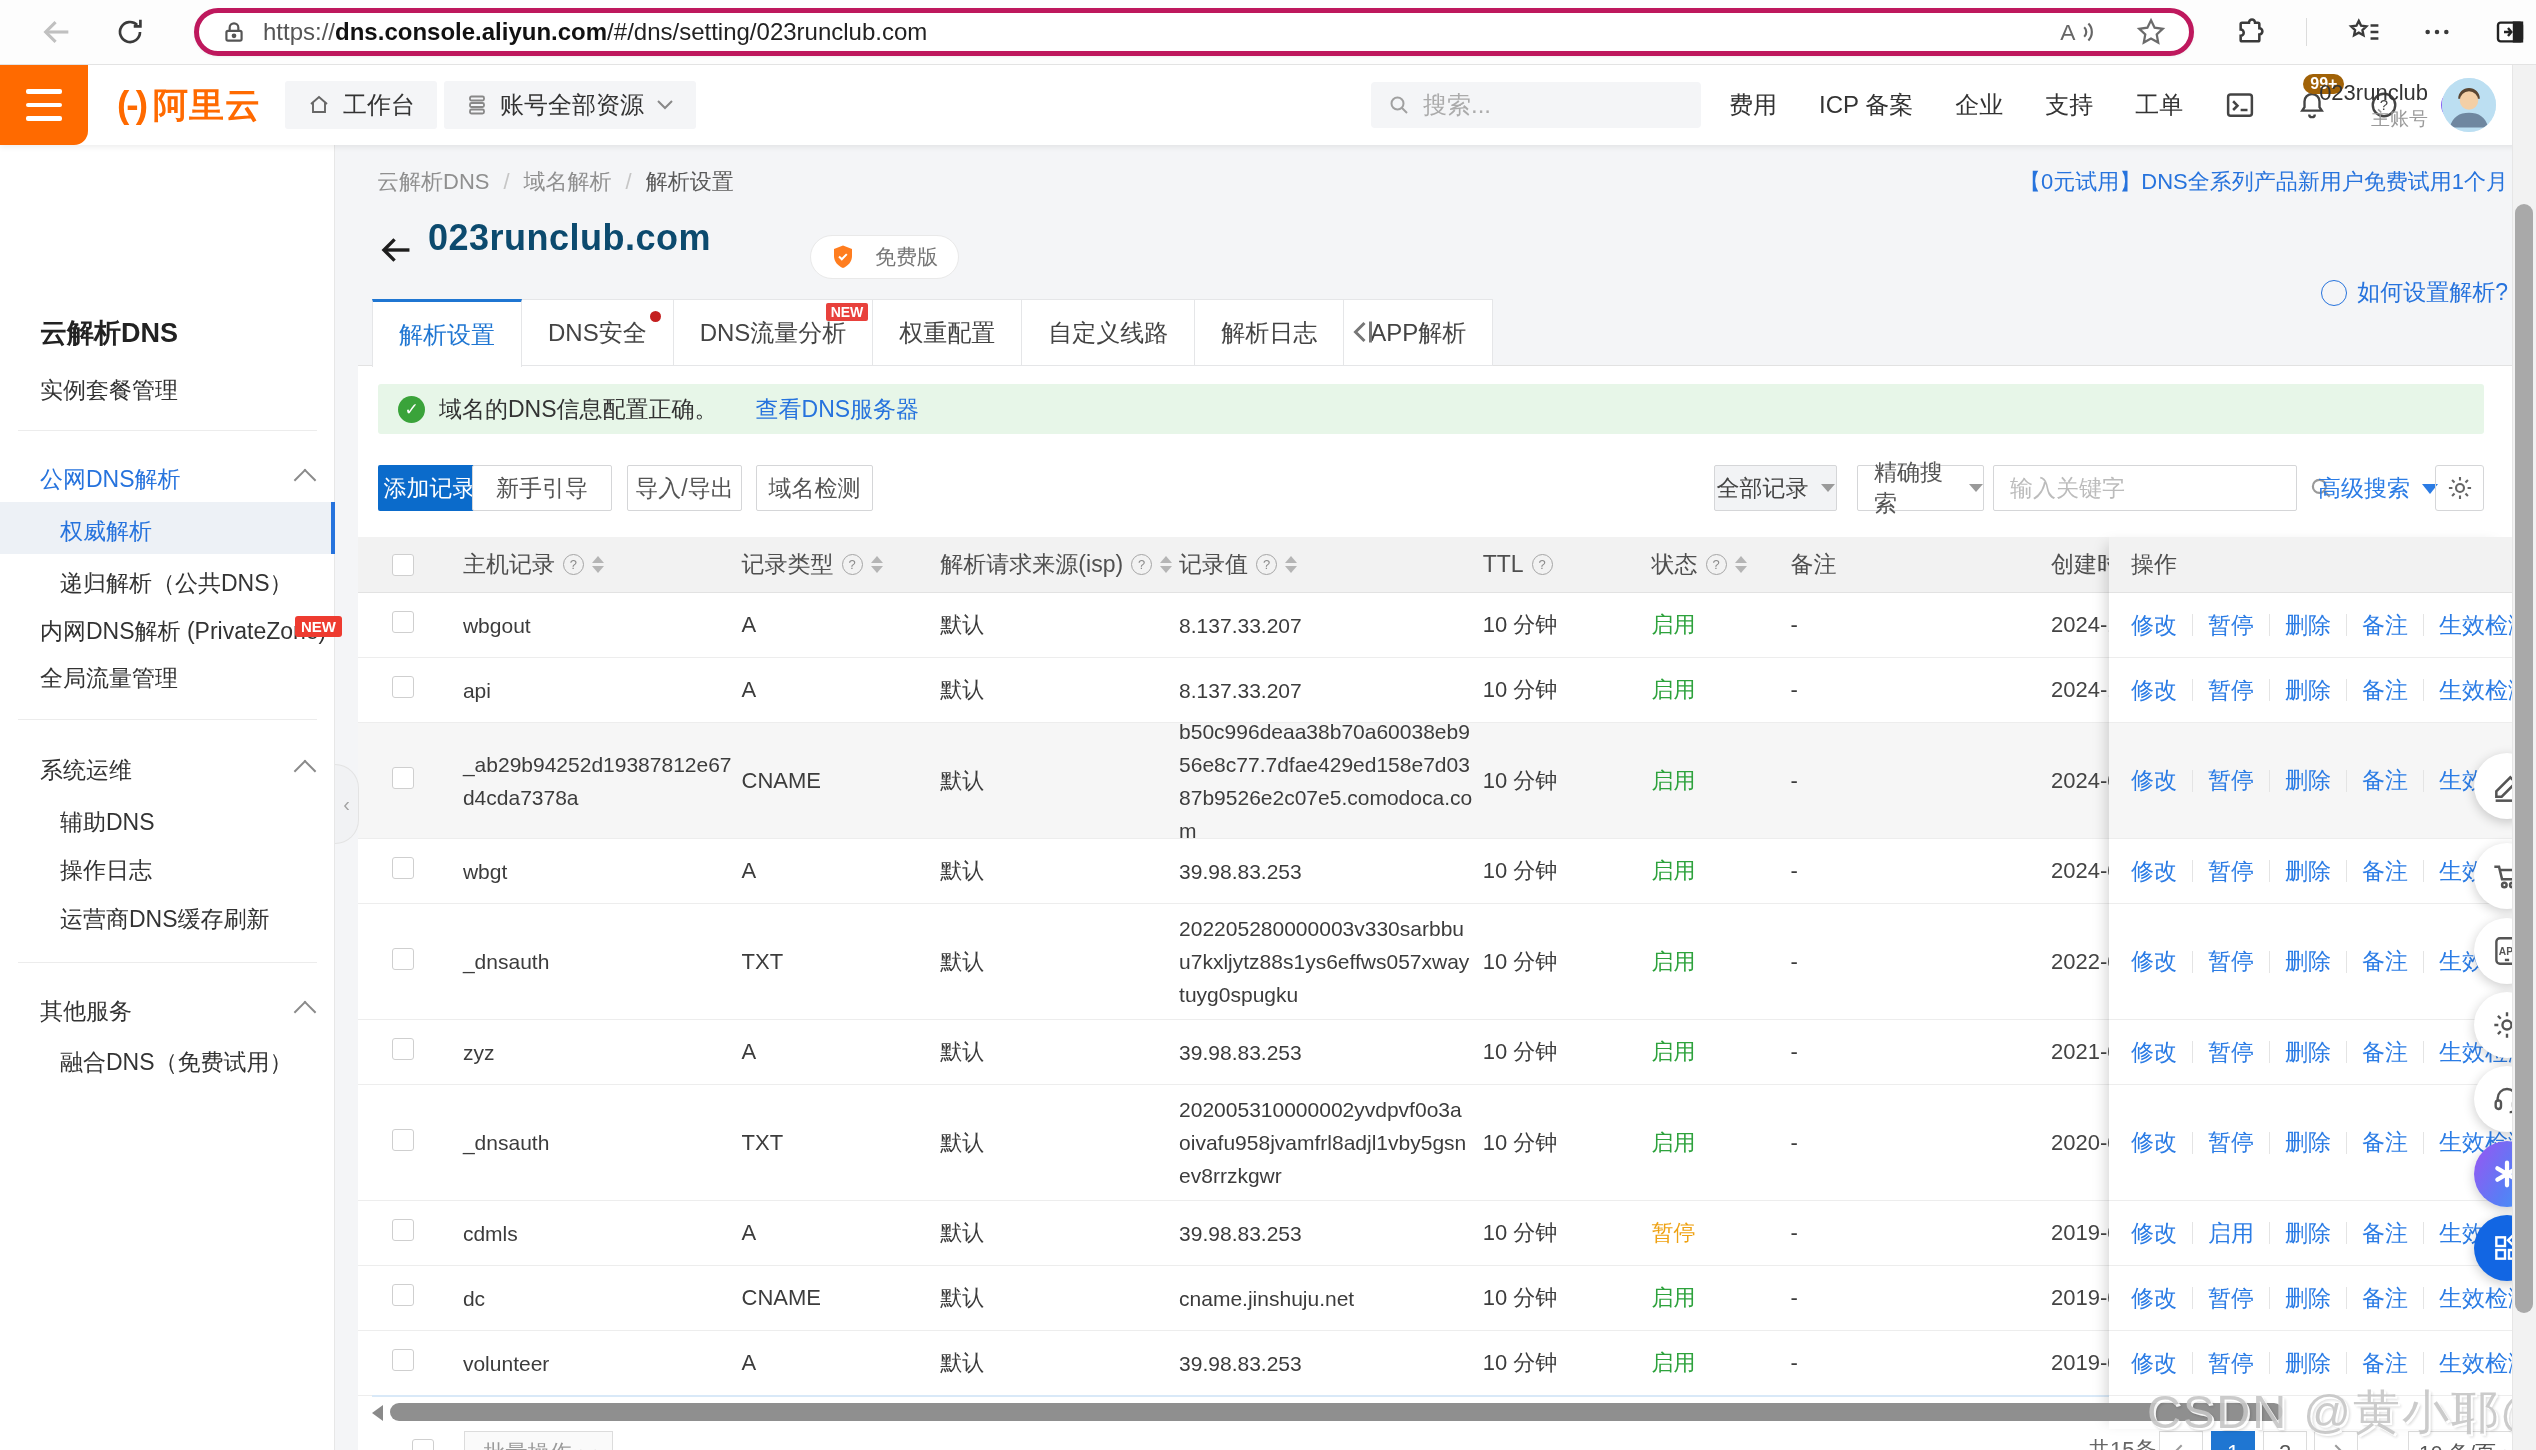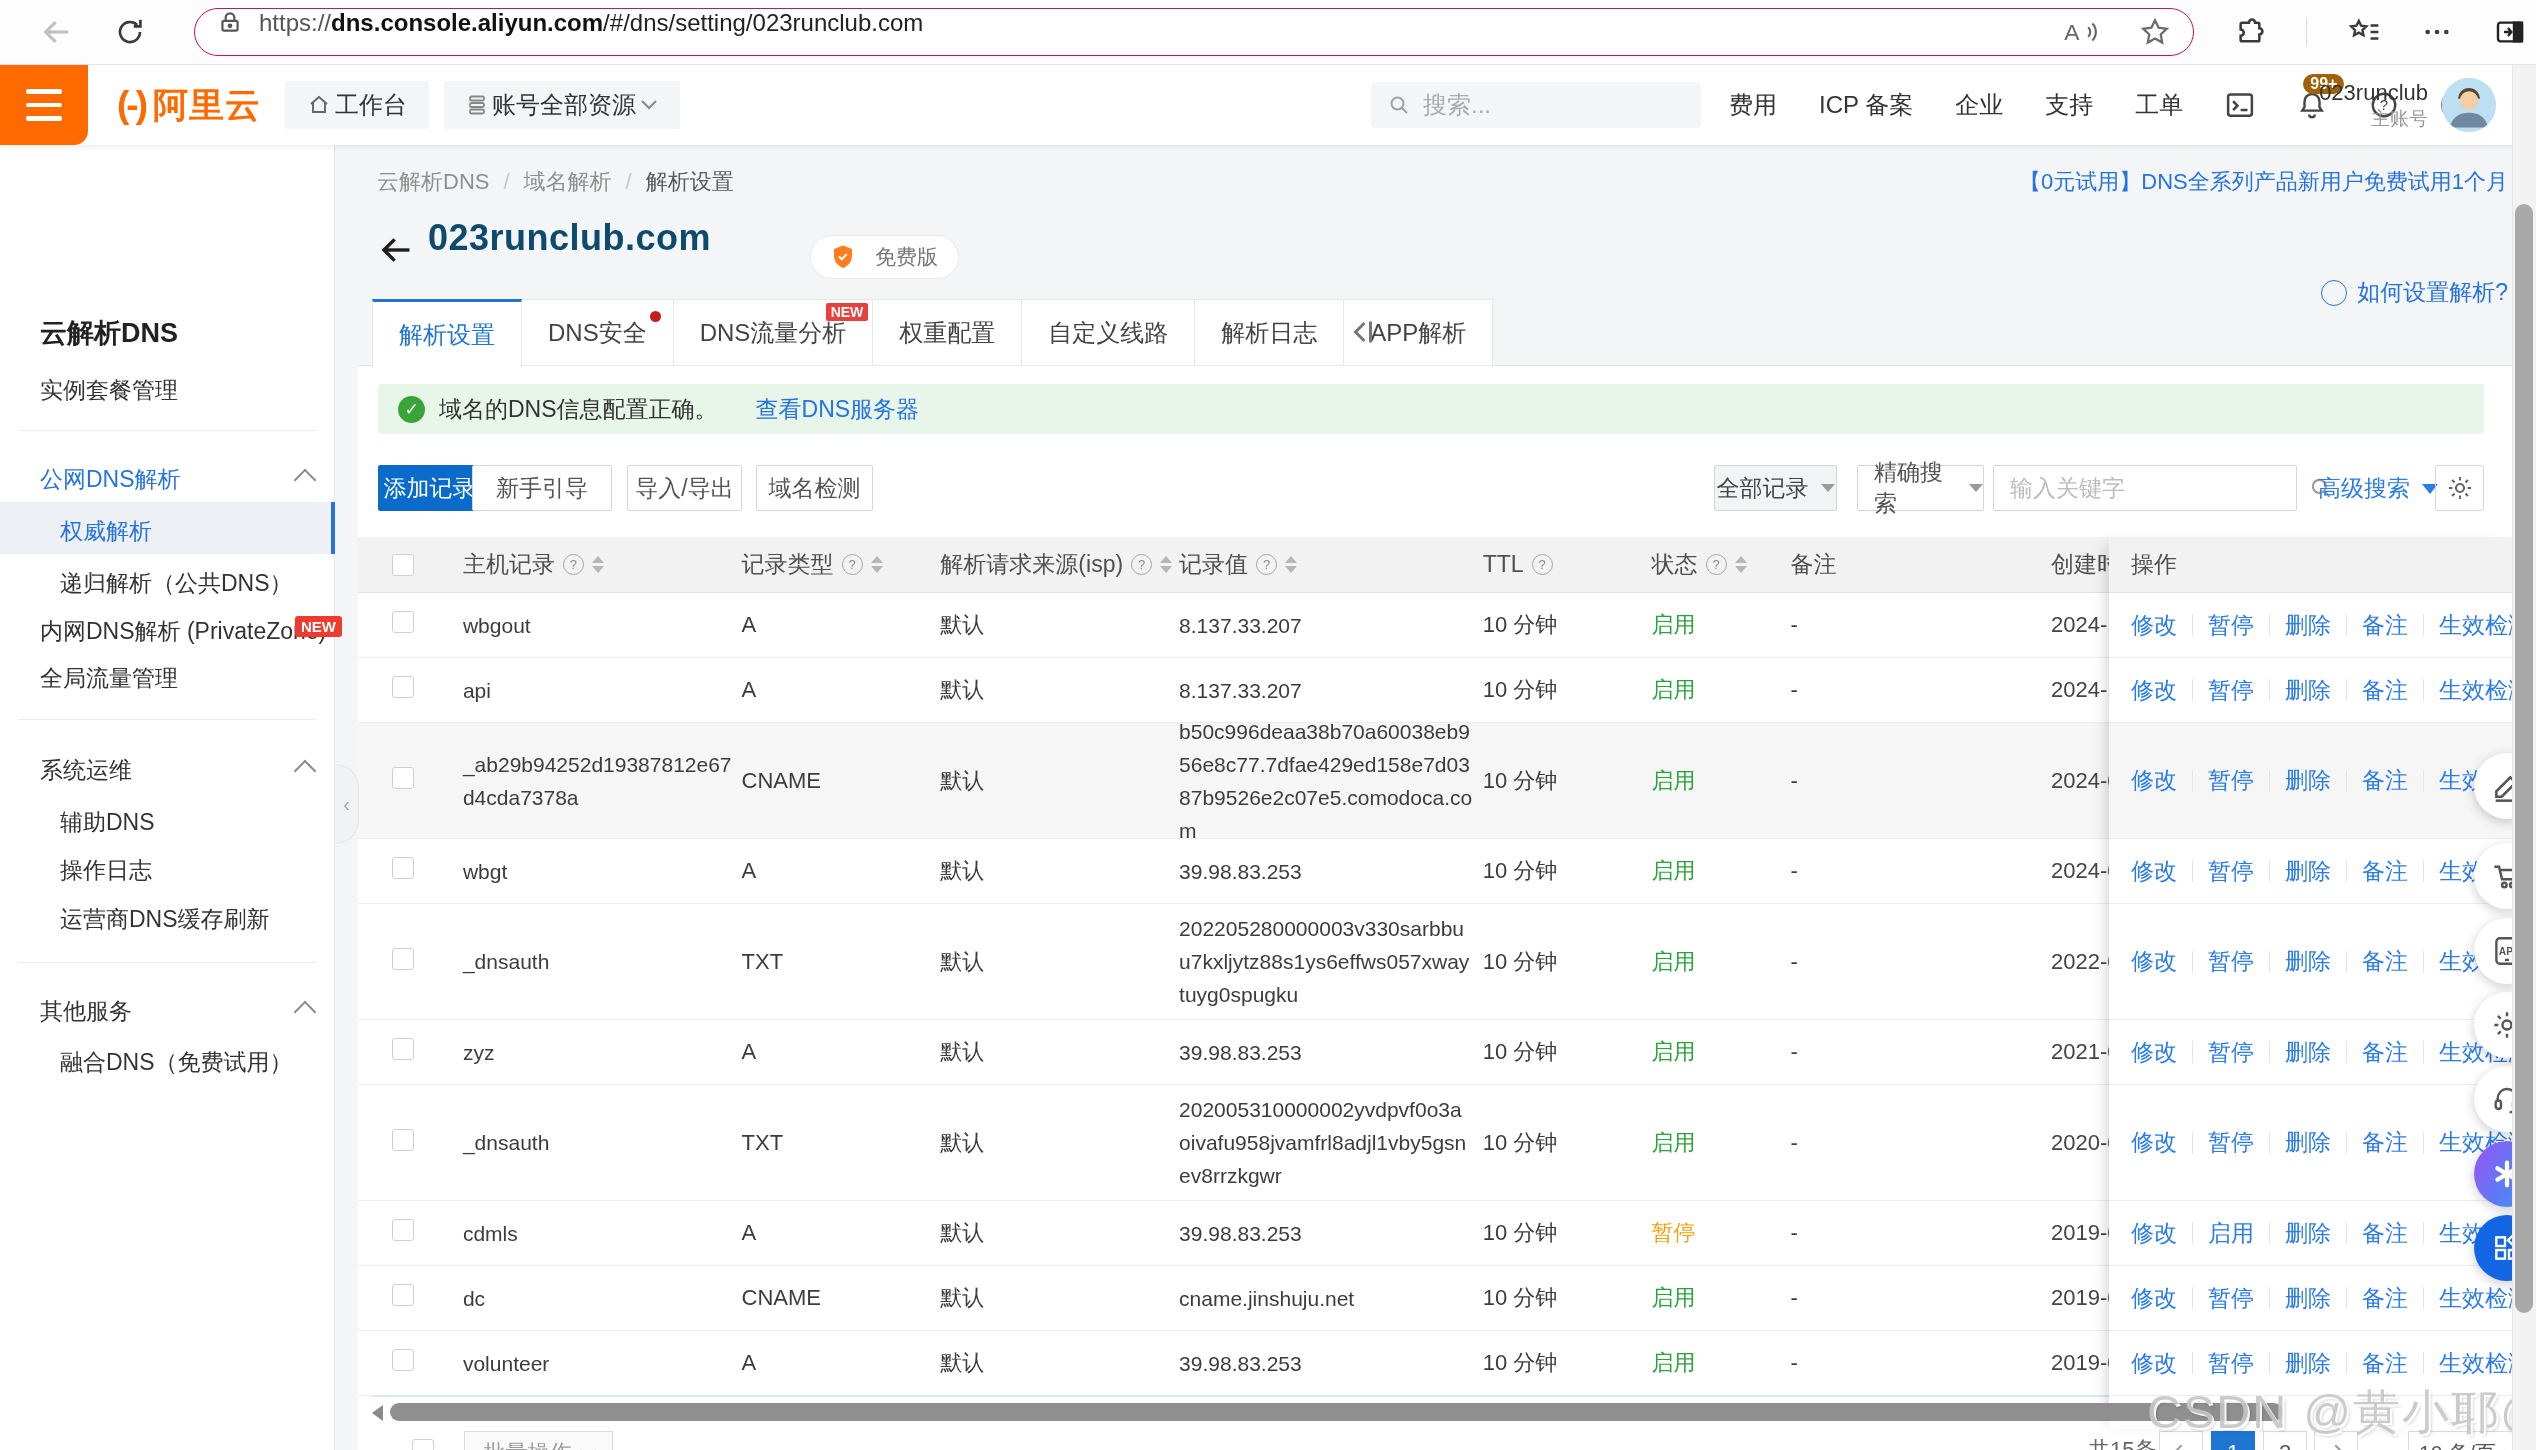--- a/index.html
+++ b/index.html
@@ -3,35 +3,35 @@
 <meta charset="utf-8">
 <style>
   html,body{margin:0;padding:0;}
   body{width:2536px;height:1451px;overflow:hidden;font-family:"Liberation Sans","DejaVu Sans",sans-serif;background:#fff;}
   .page{position:relative;width:2536px;height:1451px;overflow:hidden;color:#333;}
   svg{display:block;}
 
   
   .browser{position:absolute;left:0;top:0;width:2536px;height:65px;background:#fdfdfd;border-bottom:1px solid #e3e3e3;display:flex;align-items:center;box-sizing:border-box;z-index:60;}
   .nav-ic{margin-left:40px;}
-  .url-pill{margin-left:48px;width:2000px;height:48px;border-radius:24px;background:#fff;border:1px solid #be185d;box-shadow:0 1px 3px rgba(0,0,0,.05);display:flex;padding:0 22px;box-sizing:border-box;}
+  .url-pill{margin-left:48px;width:2000px;height:48px;border-radius:24px;background:#fff;border:5px solid #be185d;box-shadow:0 1px 3px rgba(0,0,0,.05);display:flex;align-items:center;padding:0 22px;box-sizing:border-box;}
   .url-text{font-size:24px;color:#222;margin-left:16px;white-space:nowrap;}
   .url-text b{font-weight:700;color:#111;}
   .pill-end{margin-left:auto;display:flex;align-items:center;gap:40px;}
   .chrome-ics{display:flex;align-items:center;gap:40px;margin-left:40px;}
   .vdiv{width:1px;height:28px;background:#dcdcdc;}
 
   
   .appbar{position:absolute;left:0;top:65px;width:2536px;height:80px;background:#fff;box-shadow:0 2px 6px rgba(0,0,0,.08);z-index:20;}
   .burger{position:absolute;left:0;top:0;width:88px;height:80px;background:#ff6a00;border-radius:0 0 14px 0;display:flex;flex-direction:column;justify-content:center;align-items:center;gap:9px;}
   .burger i{display:block;width:36px;height:4.5px;background:#fff;border-radius:2px;}
   .logo{position:absolute;left:117px;top:0;height:80px;display:flex;align-items:center;color:#ff6a00;font-weight:700;}
   .logo .mark{font-size:37px;letter-spacing:-3px;}
   .logo .txt{font-size:35px;margin-left:8px;letter-spacing:1px;}
-  .hbtn{position:absolute;top:16px;height:48px;background:#f4f5f7;border-radius:3px;display:flex;align-items:center;padding:0 22px;font-size:24px;color:#333;gap:4px;box-sizing:border-box;cursor:pointer;}
+  .hbtn{position:absolute;top:16px;height:48px;background:#f4f5f7;border-radius:3px;display:flex;align-items:center;padding:0 22px;font-size:24px;color:#333;gap:12px;box-sizing:border-box;cursor:pointer;}
   .hsearch{position:absolute;left:1371px;top:17px;width:330px;height:46px;background:#f4f5f7;border-radius:4px;display:flex;align-items:center;padding:0 16px;box-sizing:border-box;color:#ababab;font-size:24px;gap:12px;}
   .hmenu{position:absolute;left:1729px;top:0;height:80px;display:flex;align-items:center;gap:42px;}
   .hmi{font-size:24px;color:#333;white-space:nowrap;cursor:pointer;}
   .bellwrap{position:relative;}
   .badge99{position:absolute;top:-16px;left:6px;background:#a16207;color:#fff;font-size:16px;font-weight:700;padding:2px 7px;border-radius:10px;line-height:1;}
   .grad-mini{width:32px;height:32px;border-radius:50%;background:linear-gradient(120deg,#9a55f2,#5b7cf5 55%,#38a1f7);display:flex;align-items:center;justify-content:center;}
   .acct{position:absolute;right:40px;top:0;height:80px;display:flex;align-items:center;gap:14px;}
   .acct-txt{text-align:right;line-height:1.25;}
   .acct-name{font-size:22px;color:#333;}
   .acct-role{font-size:19px;color:#9a9a9a;}

